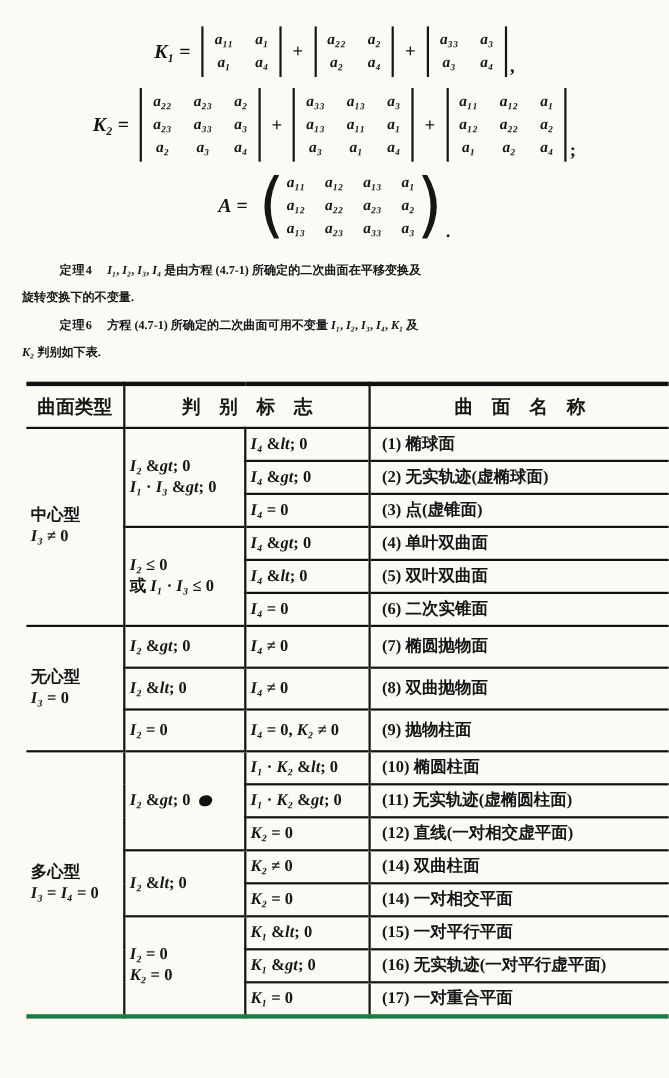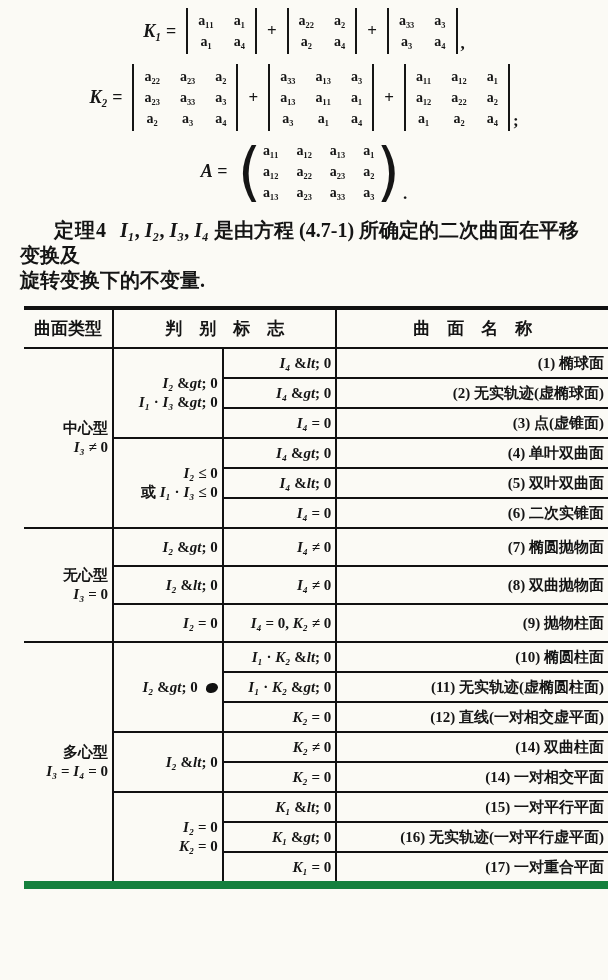--- a/index.html
+++ b/index.html
@@ -3,64 +3,64 @@
 <meta charset="utf-8">
 <style>
   html,body { margin:0; padding:0; }
   body {
     width:608px; height:980px;
     background:#fbfaf5;
     color:#151515;
     font-family:"Liberation Serif","DejaVu Serif",serif;
     overflow:hidden;
   }
-  .page { padding-top:4px; }
+  .page { padding-top:20px; }
 
   
   .fline { display:flex; align-items:center; justify-content:center; font-weight:bold; }
   .f-k1 { margin-top:4px; }
   .f-k2 { margin-top:10px; }
   .f-a  { margin-top:8px; }
   .flhs { font-size:18px; margin-right:10px; white-space:nowrap; }
   .det {
     display:grid; column-gap:20px; row-gap:2px;
     padding:3px 10px;
     border-left:2px solid #151515; border-right:2px solid #151515;
     justify-items:center; align-items:center;
   }
-  .det .cell, .mat .cell { font-size:14px; font-weight:bold; line-height:19px; }
+  .det .cell, .mat .cell { font-size:14px; font-style:italic; font-weight:bold; line-height:19px; }
   .c2 { grid-template-columns:auto auto; }
   .c3 { grid-template-columns:auto auto auto; }
   .mat { display:grid; grid-template-columns:auto auto auto auto; column-gap:18px; row-gap:2px; padding:2px 2px; justify-items:center; align-items:center; }
   .op { font-size:17px; margin:0 10px; }
   .ftail { font-size:17px; align-self:flex-end; margin-left:3px; }
   .paren { font-size:60px; font-weight:normal; line-height:0.85; font-family:"DejaVu Sans",sans-serif; transform:scaleY(1.08); }
   .mv { font-style:italic; }
 
   
-  .thms { margin:14px 20px 0 20px; font-size:20px; font-weight:bold; }
+  .thms { margin:14px 20px 0 20px; font-size:11px; font-weight:bold; }
   .tline { line-height:25px; }
   .indent { text-indent:34px; }
   .thm-label { margin-right:13px; letter-spacing:1px; }
 
   
   table.tbl {
     border-collapse:collapse;
     margin:13px 0 0 24px;
     border-top:4px solid #111;
-    border-bottom:8px solid #15803d;
+    border-bottom:4px solid #15803d;
     font-weight:bold;
   }
   .tbl th {
     font-size:17px; padding:7px 2px;
     border-bottom:2px solid #111;
     font-weight:bold; text-align:center;
   }
   .tbl th.h1, .tbl th.h2 { border-right:2px solid #111; }
-  .tbl td { font-size:15px; text-align:right; padding:1px 4px; height:26px; line-height:19px; }
+  .tbl td { font-size:15px; text-align:left; padding:1px 4px; height:26px; line-height:19px; }
   .tcol { width:82px;  border-right:2px solid #111; }
   .gcol { width:102px; border-right:2px solid #111; }
   .ccol { width:106px; border-right:2px solid #111; }
   .ncol { width:264px; text-align:center; padding-left:10px !important; }
   .bt   { border-top:2px solid #111; }
   tr.tall td { height:34px; }
   .blot { display:inline-block; width:12px; height:10px; background:#111; border-radius:55% 45% 60% 40%; margin-left:8px; vertical-align:middle; }
 </style>
 </head>
 <body>
@@ -155,20 +155,26 @@
 
   <div class="thms">
     <div>
       <div class="tline indent">
         <span class="thm-label">定理4</span><span><i class="mv">I₁</i>, <i class="mv">I₂</i>, <i class="mv">I₃</i>, <i class="mv">I₄</i> 是由方程 (4.7-1) 所确定的二次曲面在平移变换及</span>
       </div>
       <div class="tline">旋转变换下的不变量.</div>
     </div>
     <div>
     </div>
+    <div>
+      <div class="tline indent">
+        <span class="thm-label">定理6</span><span>方程 (4.7-1) 所确定的二次曲面可用不变量 <i class="mv">I₁</i>, <i class="mv">I₂</i>, <i class="mv">I₃</i>, <i class="mv">I₄</i>, <i class="mv">K₁</i> 及</span>
+      </div>
+      <div class="tline"><i class="mv">K₂</i> 判别如下表.</div>
+    </div>
   </div>
 
   <table class="tbl">
     <thead>
       <tr>
         <th class="h1">曲面类型</th>
         <th class="h2" colspan="2">判　别　标　志</th>
         <th class="h3">曲　面　名　称</th>
       </tr>
     </thead>

